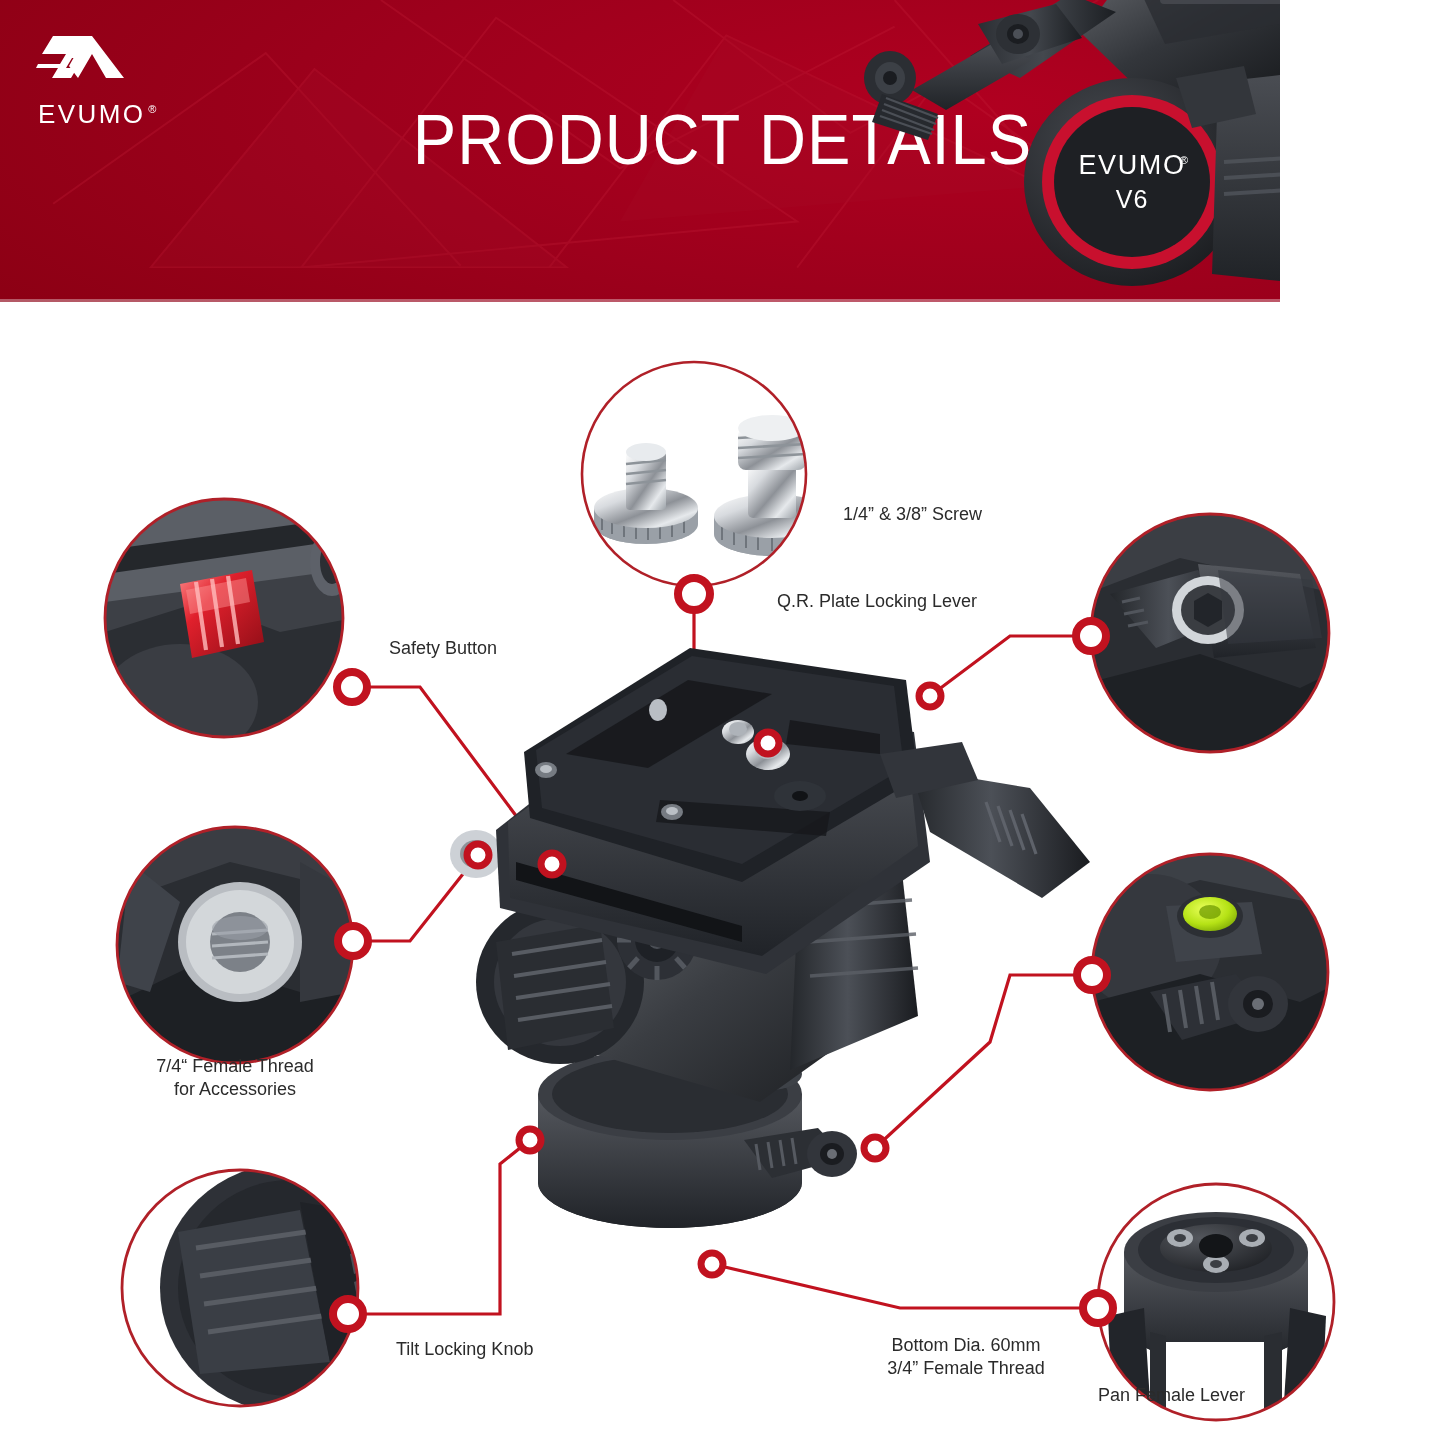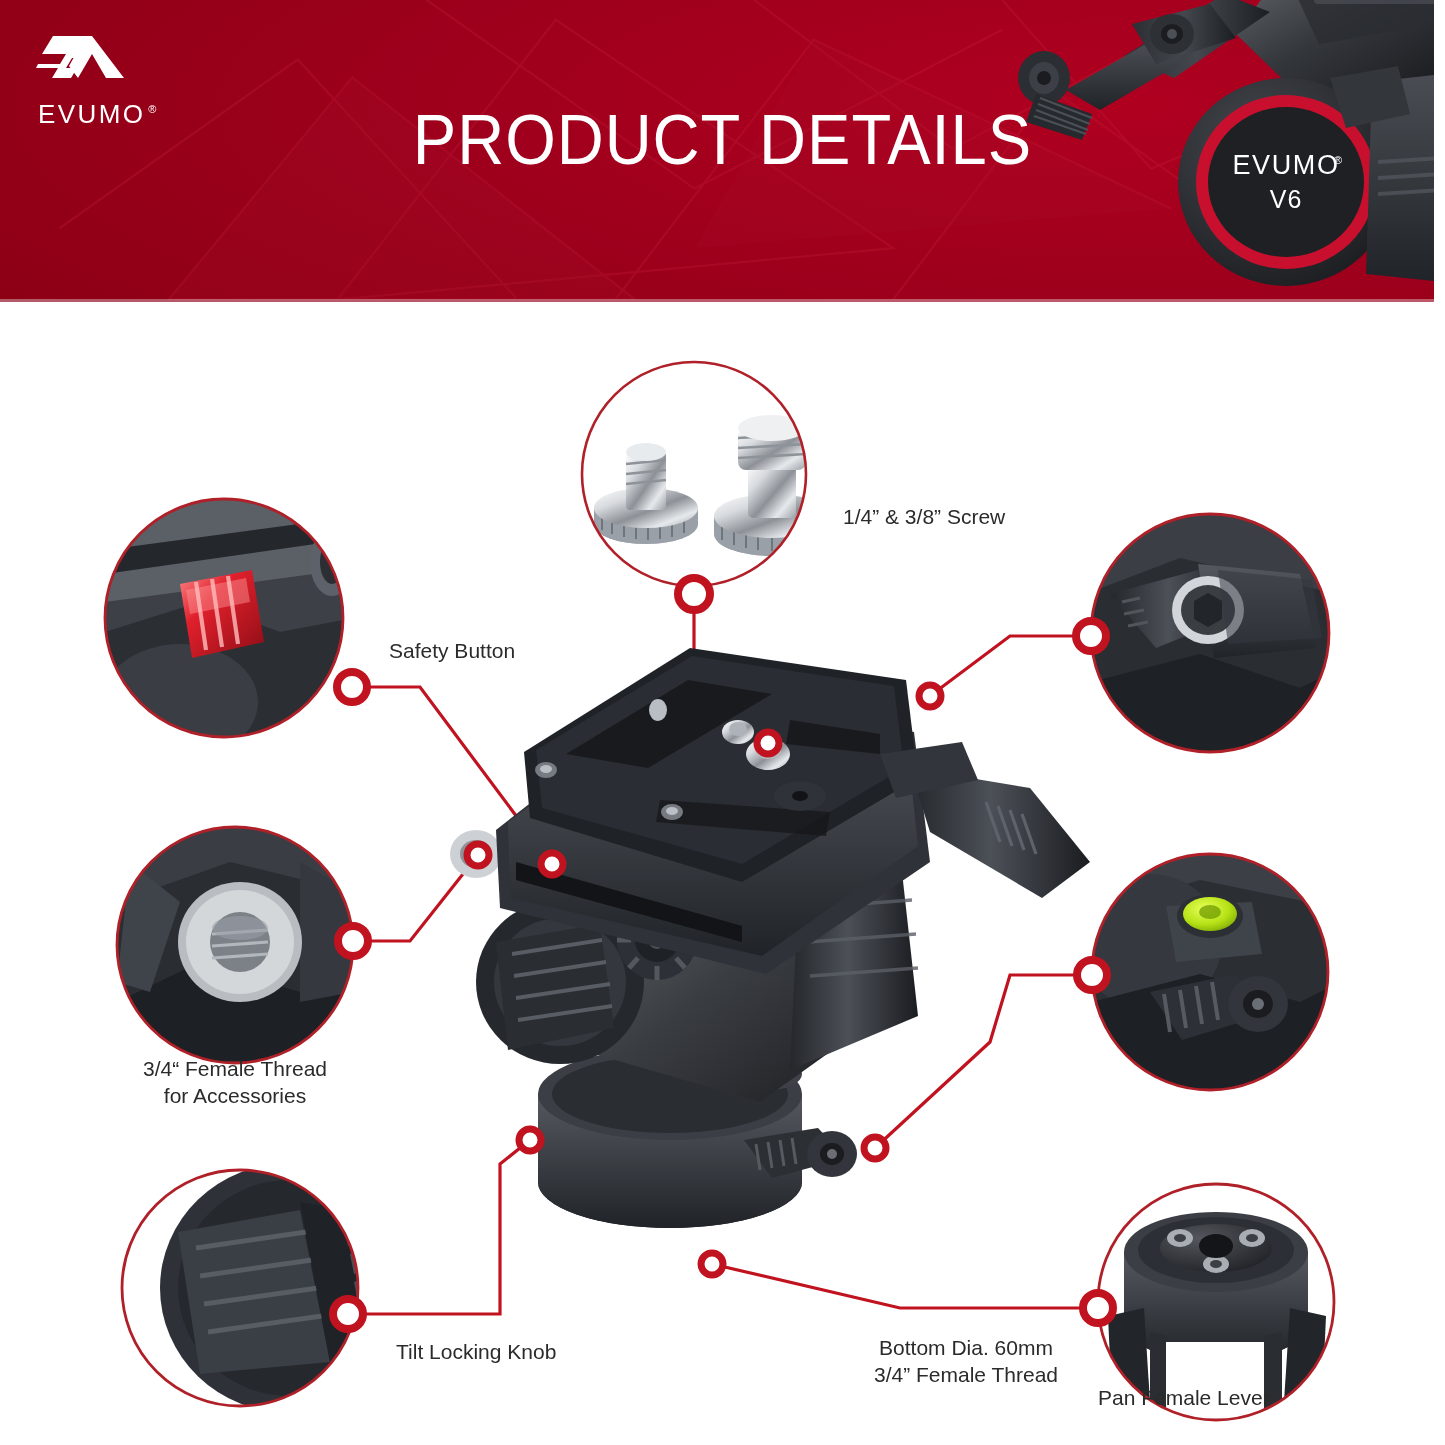--- a/index.html
+++ b/index.html
@@ -1,20 +1,20 @@
 <!DOCTYPE html>
 <html><head>
 <meta charset="utf-8">
 <style>
   html,body{margin:0;padding:0;background:#fff;}
   body{width:1445px;height:1445px;font-family:"Liberation Sans",sans-serif;-webkit-font-smoothing:antialiased;}
   #page{position:relative;width:1445px;height:1445px;overflow:hidden;background:#ffffff;}
 
   
-  .banner{position:absolute;left:0;top:0;width:1434px;height:302px;overflow:hidden;
+  .banner{position:absolute;left:0;top:0;width:1280px;height:302px;overflow:hidden;
           background:#15803d;}
   .banner-grad{position:absolute;inset:0;
      background:radial-gradient(120% 150% at 78% 35%, #b00020 0%, #9d001c 42%, #82000f 100%);}
   .banner-tris{position:absolute;inset:0;opacity:.55;}
   .banner-edge{position:absolute;left:0;bottom:0;width:100%;height:3px;background:rgba(255,255,255,.35);}
 
   
   .logo{position:absolute;left:36px;top:34px;width:150px;}
   .logo-mark{width:104px;height:62px;display:block;}
   .logo-word{display:flex;align-items:flex-end;gap:3px;margin-top:5px;padding-left:2px;}
@@ -26,21 +26,21 @@
      transform:scaleX(.93);transform-origin:50% 50%;}
 
   
   .hero{position:absolute;right:-10px;top:-18px;width:470px;height:330px;}
 
   
   .stage{position:absolute;left:0;top:302px;width:1445px;height:1143px;background:#fff;}
   .svg-layer{position:absolute;left:0;top:0;width:1445px;height:1143px;}
 
   
-  .lbl{position:absolute;color:#2b2b2b;font-size:21px;line-height:1.30;white-space:pre-line;font-weight:400;}
+  .lbl{position:absolute;color:#2b2b2b;font-size:18px;line-height:1.30;white-space:pre-line;font-weight:400;}
   .lbl.c{text-align:center;}
 </style>
 </head>
 <body>
 
 <div id="page">
 
   <div class="banner">
     <div class="banner-grad"></div>
 
@@ -572,24 +572,25 @@
         <circle cx="552" cy="562" r="11"></circle>
         <circle cx="478" cy="553" r="11"></circle>
         <circle cx="875" cy="846" r="11"></circle>
         <circle cx="530" cy="838" r="11"></circle>
         <circle cx="712" cy="962" r="11"></circle>
       </g>
     </svg>
 
     <div class="lbl" style="left:843px;top:201px;">1/4” &amp; 3/8” Screw</div>
 
+    <div class="lbl" style="left:777px;top:288px;">Q.R. Plate Locking Lever</div>
 
     <div class="lbl" style="left:389px;top:335px;">Safety Button</div>
 
-    <div class="lbl c" style="left:85px;top:753px;width:300px;">3/4“ Female Thread
+    <div class="lbl c" style="left:85px;top:753px;width:300px;">7/4“ Female Thread
 for Accessories</div>
 
     <div class="lbl" style="left:1098px;top:1082px;">Pan Female Lever</div>
 
     <div class="lbl" style="left:388px;top:1036px;margin-left:8px;">Tilt Locking Knob</div>
 
     <div class="lbl c" style="left:822px;top:1032px;width:288px;">Bottom Dia. 60mm
 3/4” Female Thread</div>
 
   </div>

